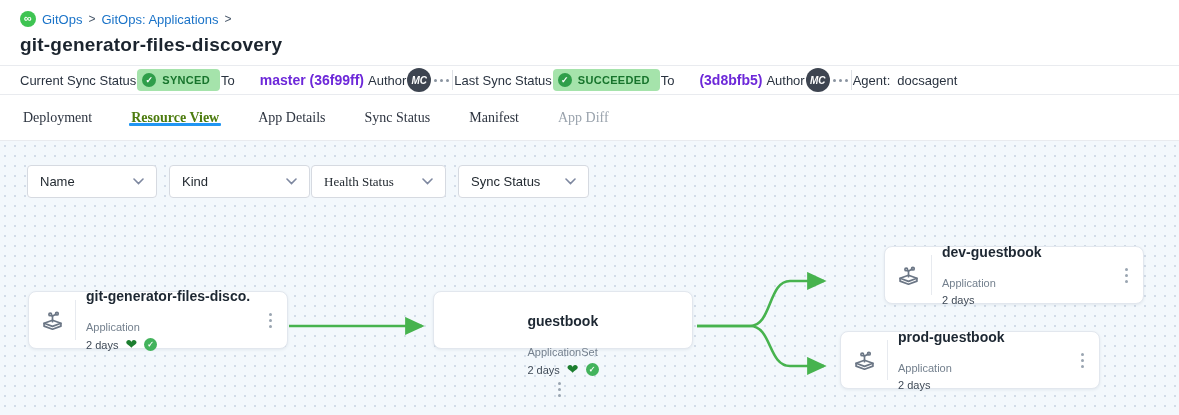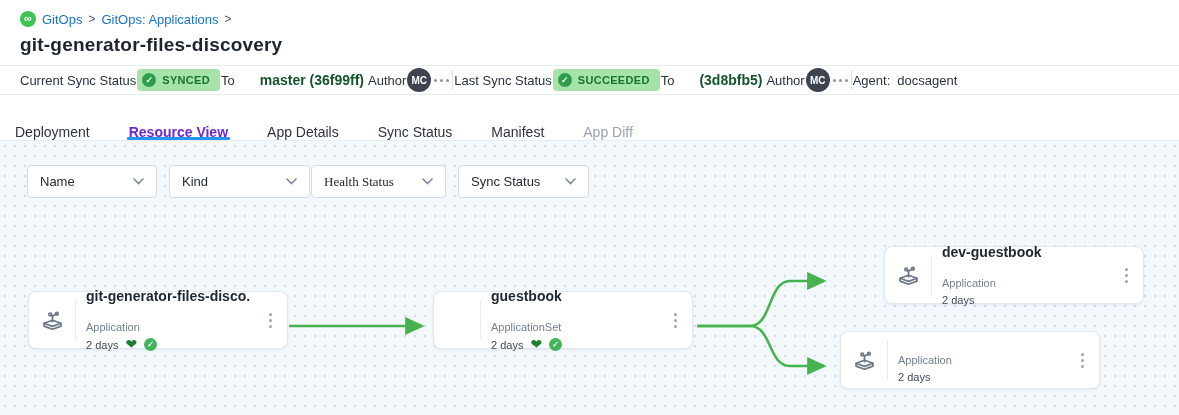--- a/index.html
+++ b/index.html
@@ -30,42 +30,43 @@
   }
   .badge {
     display:inline-flex; align-items:center; gap:6px;
     background:#a5e3ab; color:#17742c; font-size:11px; font-weight:bold;
     padding:4px 10px 4px 5px; border-radius:4px; letter-spacing:.3px;
   }
   .badge-check {
     width:14px; height:14px; border-radius:50%; background:#2f9e4a; color:#fff;
     font-size:9px; line-height:14px; text-align:center; font-weight:bold;
   }
-  .revision { color:#14532d; font-weight:bold; font-size:14px; cursor:pointer;padding-left:24px; }
+  .revision { color:#6d28d9; font-weight:bold; font-size:14px; cursor:pointer;padding-left:24px; }
   .avatar {
     width:24px; height:24px; border-radius:50%; background:#3d4450; color:#fff;
     font-size:10px; font-weight:bold; display:flex; align-items:center; justify-content:center;
     flex:0 0 auto;
+    font-style:italic;
   }
   .dots-menu { display:inline-flex; gap:3px; cursor:pointer; padding:4px 2px; }
   .dots-menu i { width:3px; height:3px; border-radius:50%; background:#8a94a0; }
   .vdiv { width:1px; height:20px; background:#dde0e5; flex:0 0 auto; }
   .agent-group { display:flex; gap:7px; }
   .sb-gap { width:2px; }
 
   
   .tabs {
-    display:flex; align-items:flex-end; height:46px; padding:0 15px;
-    background:#fff; border-bottom:1px solid #e9ebef;
+    display:flex; align-items:center; height:46px; padding:0 23px;
+    background:#fff; border-bottom:1px solid #e9ebef;font-family:Liberation Serif, serif;
   }
   .tab {
     display:flex; align-items:center; margin-right:39px; font-size:14px; color:#2d3440;
     position:relative; cursor:pointer;
   }
-  .tab.active { font-weight:bold; color:#6d28d9; }
+  .tab.active { font-weight:bold; color:#4d7c0f; }
   .tab.active::after { content:""; position:absolute; left:-2px; right:-2px; bottom:0; height:3px; background:#2196f3; border-radius:1px; }
   .tab.disabled { color:#9aa3ad; cursor:default; }
 
   
   .canvas {
     position:relative; flex:1;
     background-color:#f3f8fc;
     background-image: radial-gradient(#d2dce8 1px, rgba(0,0,0,0) 1.3px);
     background-size:10px 10px;
     overflow:hidden;
@@ -231,21 +232,21 @@
         <span class="mini-check">✓</span>
       </div>
     </div>
     <div class="kebab">
         <i></i>
         <i></i>
         <i></i>
       </div>
   </div>
 
-  <div class="node" style="left:433px; top:150px;">
+  <div class="node" style="left:433px; top:150px;flex-direction:column;">
     <div class="node-icon-area"></div>
     <div class="node-divider"></div>
     <div class="node-body">
       <div class="node-title">guestbook</div>
       <div class="node-kind">ApplicationSet</div>
       <div class="node-meta">
         <span>2 days</span>
         <span class="heart">❤</span>
         <span class="mini-check">✓</span>
       </div>
@@ -289,20 +290,21 @@
         <path d="M4.5 14.5 L12 11.8 L19.5 14.5 L12 17.2 Z"></path>
         <path d="M4.5 14.5 L4.5 17 L12 19.8 L19.5 17 L19.5 14.5"></path>
         <path d="M12 13 L12 8 L15.2 6.4"></path>
         <circle cx="15.9" cy="5.9" r="1.2"></circle>
         <circle cx="10" cy="6.6" r="1.2"></circle>
         <path d="M12 8.2 L10.9 7.3"></path>
       </svg>
     </div>
     <div class="node-divider"></div>
     <div class="node-body">
+      <div class="node-title">prod-guestbook</div>
       <div class="node-kind">Application</div>
       <div class="node-meta">
         <span>2 days</span>
       </div>
     </div>
     <div class="kebab">
         <i></i>
         <i></i>
         <i></i>
       </div>

